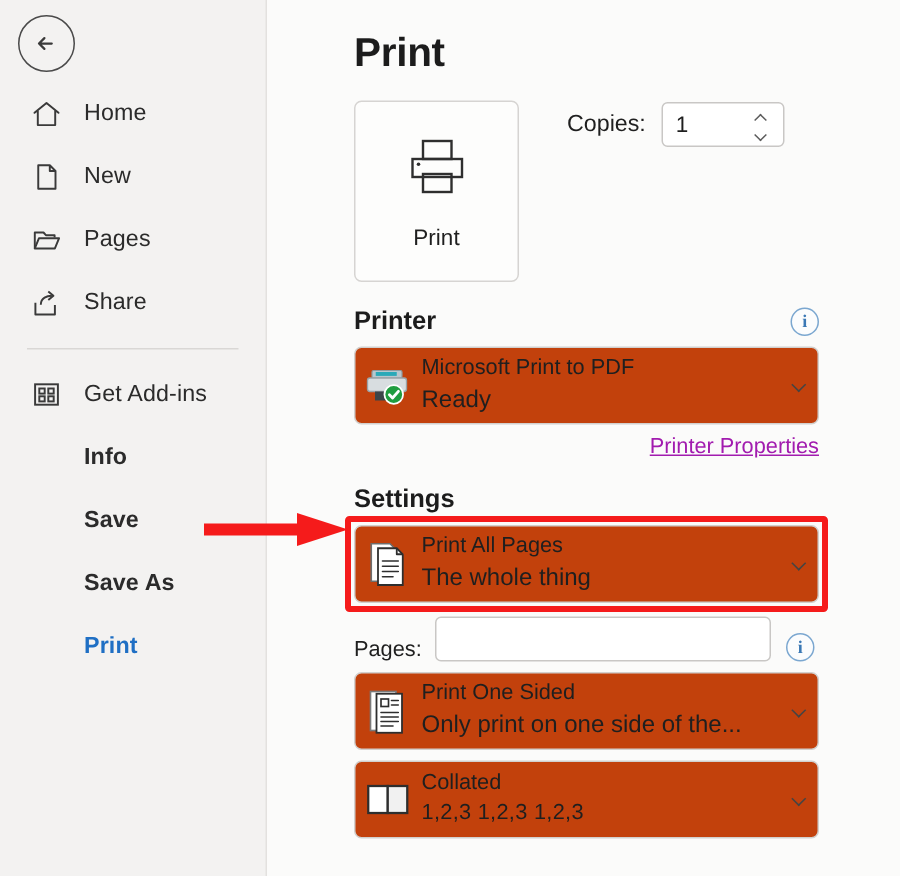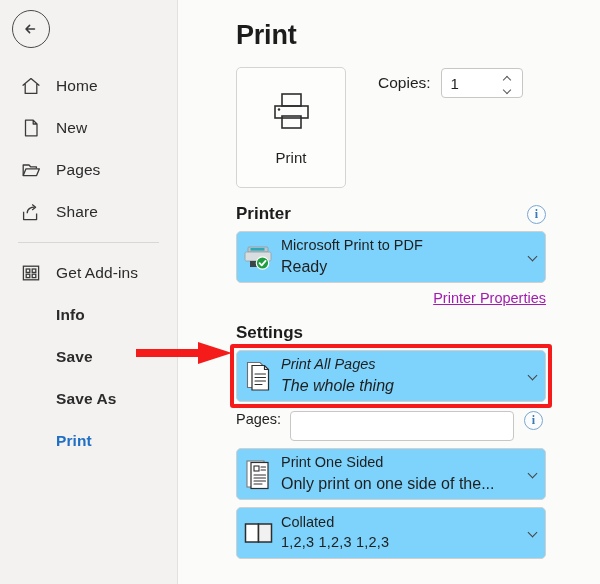--- a/index.html
+++ b/index.html
@@ -40,21 +40,21 @@
     border: 1.6px solid #4a4a4a;
     box-sizing: border-box;
     display: flex;
     align-items: center;
     justify-content: center;
     background: transparent;
     cursor: pointer;
   }
   .nav-list {
     position: absolute;
-    top: 65px;
+    top: 55px;
     left: 0;
     right: 0;
   }
   .nav-item {
     display: flex;
     align-items: center;
     height: 42px;
     padding-left: 18px;
     box-sizing: border-box;
     cursor: pointer;
@@ -207,21 +207,21 @@
     font-family: "Liberation Serif", serif;
     cursor: pointer;
     background: #fbfcfd;
     flex: 0 0 19px;
   }
 
   
   .combo {
     width: 310px;
     height: 52px;
-    background: #7dd3fc;
+    background: #c2410c;
     border: 1px solid #d2d0ce;
     border-radius: 5px;
     box-sizing: border-box;
     display: flex;
     align-items: center;
     position: relative;
     cursor: pointer;
     margin-top: 7px;
   }
   .combo-icon {
@@ -285,37 +285,37 @@
     text-decoration: underline;
     cursor: pointer;
   }
 
   
   .combo-wrap-highlight {
     position: relative;
     display: inline-block;
     margin-top: 7px;
   }
-  .combo-wrap-highlight .combo { margin-top: 0; font-style: italic; }
+  .combo-wrap-highlight .combo { margin-top: 0; }
   .highlight-box {
     position: absolute;
     left: -6px;
     top: -6px;
     width: 322px;
     height: 64px;
     border: 4px solid #f51b1b;
     border-radius: 3px;
     box-sizing: border-box;
     pointer-events: none;
   }
 
   
   .pages-row {
     display: flex;
-    align-items: flex-start;
+    align-items: flex-end;
     margin-top: 9px;
   }
   .pages-label {
     font-size: 14.5px;
     color: #1f1f1f;
     width: 54px;
     flex: 0 0 54px;
   }
   .pages-input {
     width: 224px;

